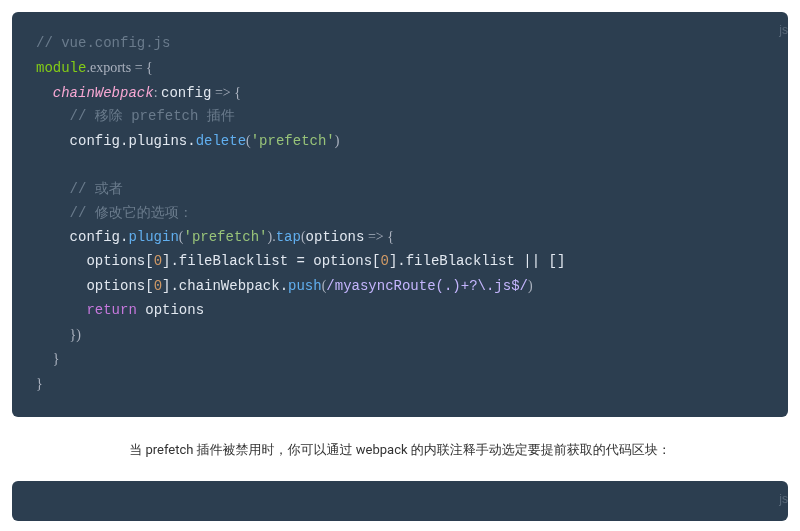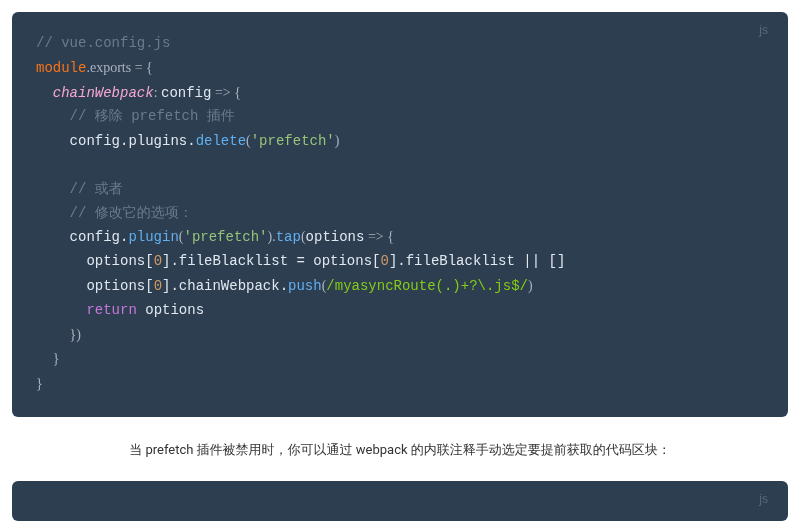--- a/index.html
+++ b/index.html
@@ -16,21 +16,21 @@
       position: relative;
       margin: 12px;
       font-family: "Consolas", "Monaco", "Courier New", monospace;
       font-size: 14px;
       line-height: 1.7;
       color: #e2e8f0;
     }
     .lang-badge {
       position: absolute;
       top: 8px;
-      right: 20px;
+      right: 0;
       color: #5a6a7a;
       font-size: 12px;
       font-family: -apple-system, sans-serif;
     }
     .prose-text {
       padding: 10px 16px 8px 16px;
       color: #333;
       font-size: 13px;
       line-height: 1.7;
       text-align: center;
@@ -39,22 +39,22 @@
     .ind1 { padding-left: 2ch; }
     .ind2 { padding-left: 4ch; }
     .ind3 { padding-left: 6ch; }
     .comment { color: #6a7b8c; }
     .keyword { color: #c678dd; }
     .prop { color: #f9a8d4; font-style: italic; }
     .func { color: #61afef; }
     .string { color: #98c379; }
     .number { color: #d19a66; }
     .punct { color: #abb2bf; font-family: Liberation Serif, serif; }
-    .builtin { color: #f97316; }
-    .regex { color: #84cc16; margin-top: 44px; }
+    .builtin { color: #84cc16; }
+    .regex { color: #c4b5fd; margin-top: 44px; }
     .ident { color: #e2e8f0; }
   </style>
 </head>
 <body>
 
 <div class="code-block">
   <span class="lang-badge">js</span>
   <div class="line"><span class="comment">// vue.config.js</span></div>
   <div class="line"><span class="builtin">module</span><span class="punct">.exports = {</span></div>
   <div class="line ind1"><span class="prop">chainWebpack</span><span class="punct">: </span><span class="ident">config</span><span class="punct"> =&gt; {</span></div>

